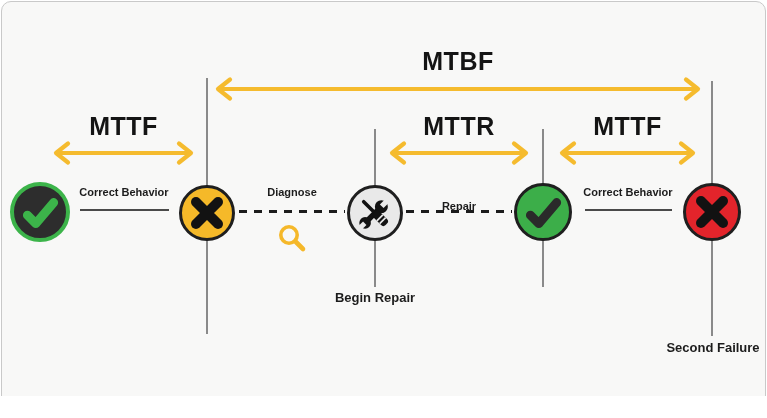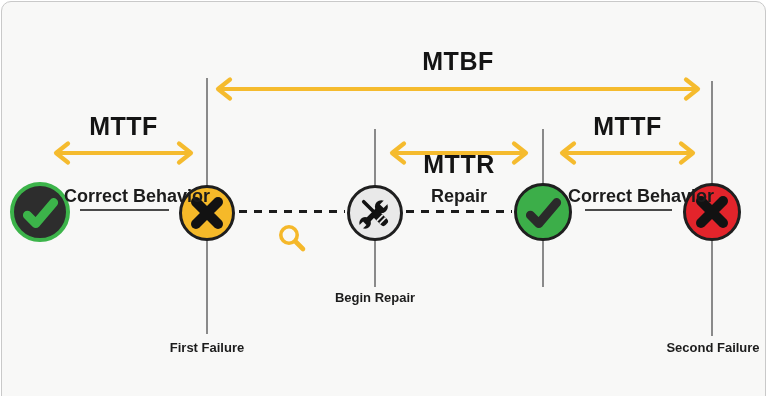--- a/index.html
+++ b/index.html
@@ -10,21 +10,21 @@
   .seg-solid{position:absolute;height:2px;background:#4A4A4A;z-index:1;}
   .seg-dashed{position:absolute;height:3px;z-index:1;
     background:repeating-linear-gradient(90deg,#1C1C1C 0 8px,transparent 8px 15px);}
   .node{position:absolute;border-radius:50%;box-sizing:border-box;z-index:3;display:flex;align-items:center;justify-content:center;}
   .node-ok-start{width:60px;height:60px;background:#2D2D2D;border:4px solid #3CB44A;}
   .node-first-failure{width:56px;height:56px;background:#F5B929;border:3px solid #1F1F1F;}
   .node-begin-repair{width:56px;height:56px;background:#E9E9E9;border:3px solid #1F1F1F;}
   .node-end-repair{width:58px;height:58px;background:#3CAE49;border:3px solid #1F1F1F;}
   .node-second-failure{width:58px;height:58px;background:#E3242B;border:3px solid #1F1F1F;}
   .metric-label{position:absolute;z-index:4;text-align:center;font-weight:bold;font-size:25px;letter-spacing:.5px;color:#141414;}
-  .seg-label{position:absolute;z-index:4;text-align:center;font-weight:600;font-size:18px;color:#1C1C1C;white-space:nowrap;}
+  .seg-label{position:absolute;z-index:4;text-align:center;font-weight:600;font-size:11px;color:#1C1C1C;white-space:nowrap;}
   .event-label{position:absolute;z-index:4;text-align:center;font-weight:600;font-size:13px;color:#1C1C1C;white-space:nowrap;}
   .arrow{position:absolute;z-index:2;}
   svg{display:block;}
 </style>
 </head>
 <body>
 
 <div class="stage">
   <div class="card"></div>
 
@@ -49,40 +49,41 @@
 
   <div class="metric-label" style="left:52px;top:112px;width:143px;">MTTF</div>
   <div class="arrow" style="left:52px;top:140px;">
     <svg width="143" height="26" viewBox="0 0 143 26">
       <line x1="6" y1="13" x2="137" y2="13" stroke="#F5BB2E" stroke-width="4.2" stroke-linecap="round"></line>
       <polyline points="16,3.5 4,13 16,22.5" fill="none" stroke="#F5BB2E" stroke-width="4.2" stroke-linecap="round" stroke-linejoin="round"></polyline>
       <polyline points="127,3.5 139,13 127,22.5" fill="none" stroke="#F5BB2E" stroke-width="4.2" stroke-linecap="round" stroke-linejoin="round"></polyline>
     </svg>
   </div>
 
-  <div class="metric-label" style="left:388px;top:112px;width:142px;margin-top:38px;">MTTR</div>
+  <div class="metric-label" style="left:388px;top:112px;width:142px;">MTTR</div>
   <div class="arrow" style="left:388px;top:140px;">
     <svg width="142" height="26" viewBox="0 0 142 26">
       <line x1="6" y1="13" x2="136" y2="13" stroke="#F5BB2E" stroke-width="4.2" stroke-linecap="round"></line>
       <polyline points="16,3.5 4,13 16,22.5" fill="none" stroke="#F5BB2E" stroke-width="4.2" stroke-linecap="round" stroke-linejoin="round"></polyline>
       <polyline points="126,3.5 138,13 126,22.5" fill="none" stroke="#F5BB2E" stroke-width="4.2" stroke-linecap="round" stroke-linejoin="round"></polyline>
     </svg>
   </div>
 
   <div class="metric-label" style="left:558px;top:112px;width:139px;">MTTF</div>
   <div class="arrow" style="left:558px;top:140px;">
     <svg width="139" height="26" viewBox="0 0 139 26">
       <line x1="6" y1="13" x2="133" y2="13" stroke="#F5BB2E" stroke-width="4.2" stroke-linecap="round"></line>
       <polyline points="16,3.5 4,13 16,22.5" fill="none" stroke="#F5BB2E" stroke-width="4.2" stroke-linecap="round" stroke-linejoin="round"></polyline>
       <polyline points="123,3.5 135,13 123,22.5" fill="none" stroke="#F5BB2E" stroke-width="4.2" stroke-linecap="round" stroke-linejoin="round"></polyline>
     </svg>
   </div>
 
   <div class="seg-label" style="left:64px;top:186px;width:120px;">Correct Behavior</div>
-  <div class="seg-label" style="left:409px;top:186px;width:100px;">Repair</div>
+  <div class="seg-label" style="left:242px;top:186px;width:100px;">Diagnose</div>
+  <div class="seg-label" style="left:409px;top:200px;width:100px;">Repair</div>
   <div class="seg-label" style="left:568px;top:186px;width:120px;">Correct Behavior</div>
 
   <div class="node node-ok-start" style="left:10px;top:182px;">
     <span>
       <svg width="42" height="42" viewBox="-20 -20 40 40">
         <polyline points="-12,3 -4,11 13,-9" fill="none" stroke="#3CB44A" stroke-width="8.5" stroke-linecap="round" stroke-linejoin="round"></polyline>
       </svg>
     </span>
   </div>
 
@@ -134,16 +135,15 @@
     </span>
   </div>
 
   <div class="abs" style="left:276px;top:223px;z-index:3;">
     <svg width="34" height="34" viewBox="0 0 34 34">
       <circle cx="13" cy="12" r="8.2" fill="none" stroke="#F5B82A" stroke-width="3.6"></circle>
       <line x1="19.5" y1="18.5" x2="27" y2="26" stroke="#F5B82A" stroke-width="4.6" stroke-linecap="round"></line>
     </svg>
   </div>
 
-  <div class="event-label" style="left:147px;top:340px;width:120px;">First Failure</div>
   <div class="event-label" style="left:315px;top:290px;width:120px;">Begin Repair</div>
   <div class="event-label" style="left:653px;top:340px;width:120px;">Second Failure</div>
 </div>
 
 </body></html>

